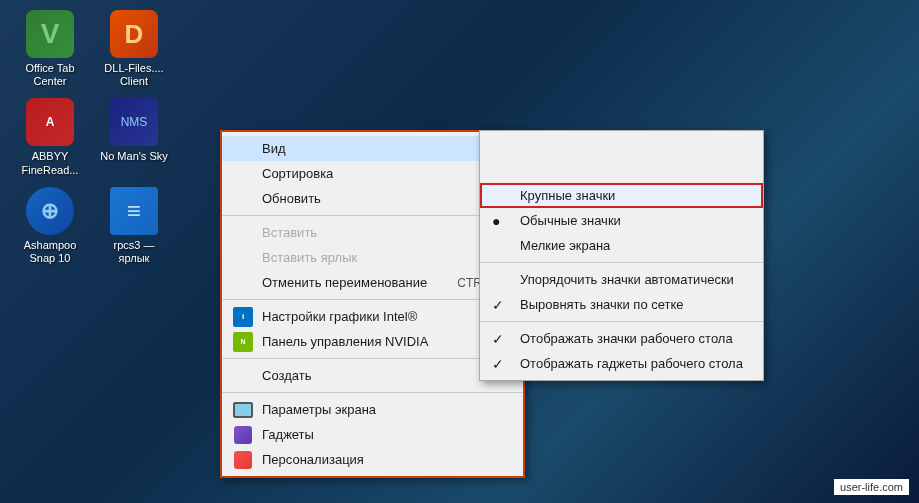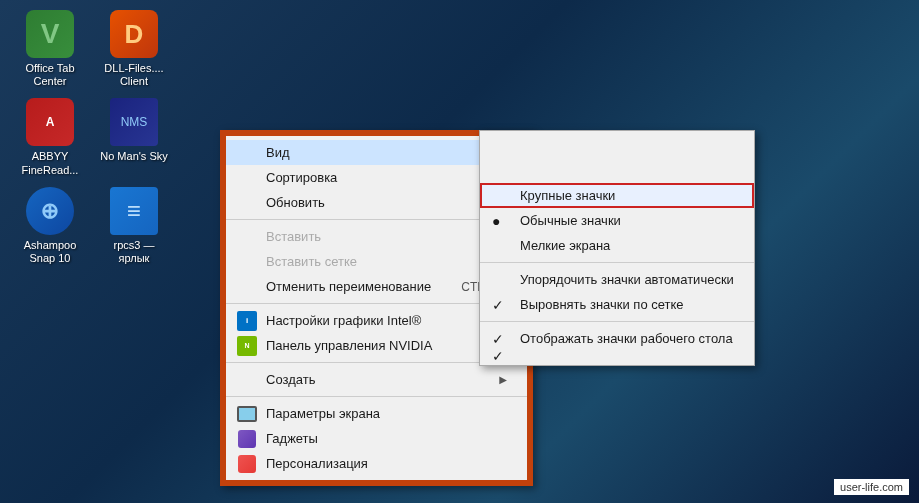--- a/index.html
+++ b/index.html
@@ -150,21 +150,21 @@
       position: absolute;
       top: 130px;
       left: 220px;
       display: flex;
       gap: 0;
     }
 
     
     .context-menu {
       background: #f0f0f0;
-      border: 6px solid #c2410c;
+      border: 2px solid #c2410c;
       box-shadow: 3px 3px 8px rgba(0,0,0,0.4);
       min-width: 260px;
       padding: 4px 0;
       position: relative;
       z-index: 10;
     }
 
     .menu-item {
       display: flex;
       align-items: center;
@@ -361,21 +361,21 @@
         <span>Сортировка</span>
       </div>
       <div class="menu-item">
         <span>Обновить</span>
       </div>
       <div class="menu-separator"></div>
       <div class="menu-item disabled">
         <span>Вставить</span>
       </div>
       <div class="menu-item disabled">
-        <span>Вставить сетке</span>
+        <span>Вставить ярлык</span>
       </div>
       <div class="menu-item" style="justify-content:space-between;">
         <span>Отменить переименование</span>
         <span class="shortcut">CTRL+Z</span>
       </div>
       <div class="menu-separator"></div>
       <div class="menu-item" style="padding-left:40px;">
         <span class="menu-icon-left">
           <div class="intel-icon">i</div>
         </span>
@@ -431,20 +431,21 @@
         <span class="checkmark">✓</span>
         <span>Выровнять значки по сетке</span>
       </div>
       <div class="menu-separator"></div>
       <div class="menu-item" style="padding-left:40px;">
         <span class="checkmark">✓</span>
         <span>Отображать значки рабочего стола</span>
       </div>
       <div class="menu-item" style="padding-left:40px;">
         <span class="checkmark">✓</span>
+        <span>Отображать гаджеты рабочего стола</span>
       </div>
     </div>
   </div>
 
   <div class="watermark">
     <span>user-life.com</span>
   </div>
 
 </div>
 

